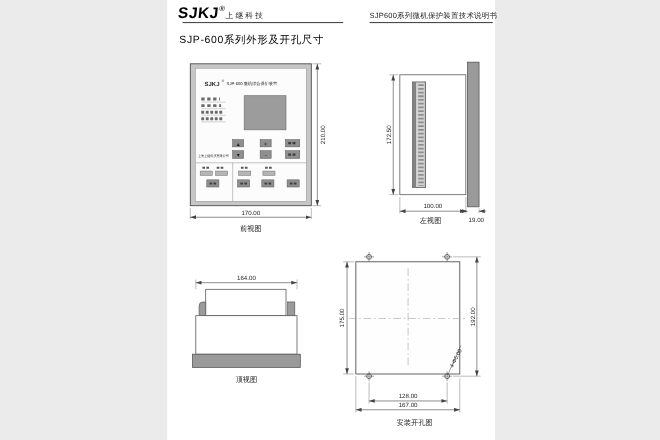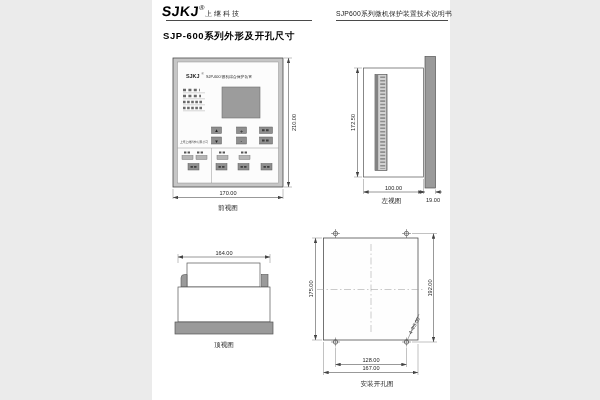--- a/index.html
+++ b/index.html
@@ -11,21 +11,21 @@
   }
   .page{position:absolute;left:152px;top:0;width:298px;height:400px;background:#ffffff;}
   .abs{position:absolute;}
   .logo{left:162px;top:3px;font-weight:900;font-size:14px;letter-spacing:0.5px;color:#000;transform:skewX(-6deg);}
   .logo sup{font-size:7px;font-weight:400;}
   .logo-cap{left:205px;top:9px;font-size:7px;letter-spacing:2px;color:#222;}
   .rule{height:1px;background:#4a4a4a;top:20px;}
   .rule1{left:166px;width:146px;}
   .rule2{left:336px;width:112px;}
   .doc-title{left:336px;top:9px;width:112px;font-size:6.8px;letter-spacing:0.2px;color:#222;text-align:right;white-space:nowrap;}
-  .sec-title{left:163px;top:30px;font-size:9.5px;font-weight:bold;letter-spacing:0.6px;color:#000;}
+  .sec-title{left:163px;top:30px;font-size:9.5px;font-weight:normal;letter-spacing:0.6px;color:#000;}
   svg.draw{position:absolute;left:0;top:0;}
   svg text{fill:#1f1f1f;font-family:"Liberation Sans","DejaVu Sans",sans-serif;}
   .dimtxt{font-size:5.6px;}
   .captxt{font-size:6.6px;}
 </style>
 </head>
 <body>
 
 <div class="page"></div>
 

